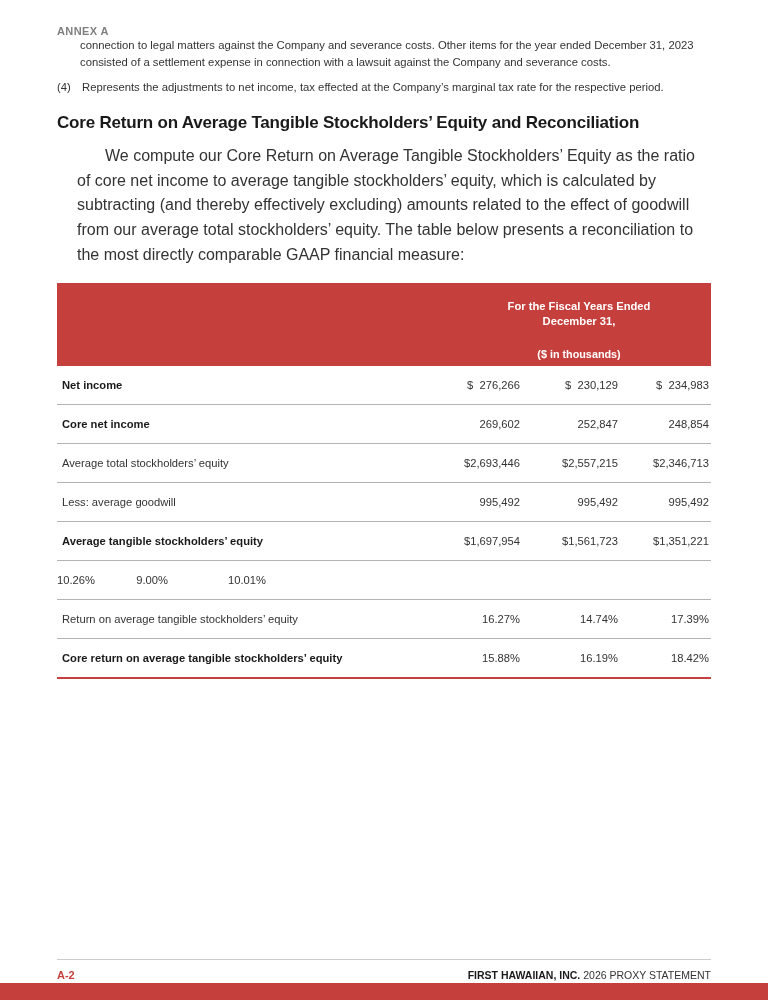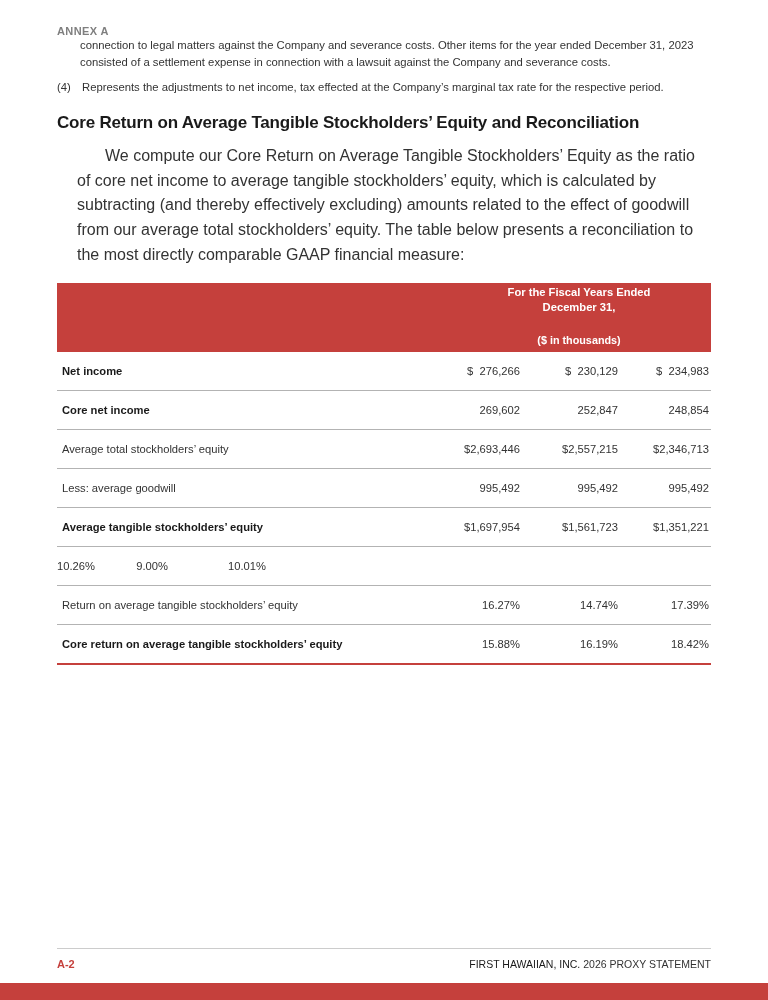--- a/index.html
+++ b/index.html
@@ -43,21 +43,21 @@
   }
 
   
   .fin-table { width: 654px; margin-top: 15px; font-size: 11.2px; }
 
   .thead { background: #c5403c; color: #ffffff; font-weight: bold; }
   .thead-title-row { display: flex; }
   .thead-title-spacer { width: 390px; }
   .thead-title {
     width: 264px; text-align: center;
-    padding: 2px 0 3px 0; line-height: 1.35; font-size: 11.2px;
+    padding: 16px 0 3px 0; line-height: 1.35; font-size: 11.2px;
   }
   .years-row { display: flex; }
   .years-spacer { width: 390px; }
   .years-cells { display: flex; background: rgba(255,255,255,0.13); }
   .year-cell { text-align: center; padding: 3px 0 2px 0; font-size: 11.2px; }
   .year-cell.c1 { width: 81px; }
   .year-cell.c2 { width: 98px; }
   .year-cell.c3 { width: 85px; }
   .units-row { display: flex; }
   .units-spacer { width: 390px; }
@@ -74,28 +74,28 @@
   .trow.last { border-bottom: 2px solid #c5403c; }
   .cell.label { width: 390px; padding-left: 5px; color: #333; }
   .trow.bold .cell.label { font-weight: bold; color: #1a1a1a; }
   .cell.num { text-align: right; white-space: pre; color: #333; }
   .cell.num:nth-child(2) { width: 81px; padding-right: 8px; }
   .cell.num:nth-child(3) { width: 98px; padding-right: 8px; }
   .cell.num:nth-child(4) { width: 85px; padding-right: 2px; }
 
   
   .page-footer {
-    position: absolute; left: 57px; right: 57px; bottom: 30px;
+    position: absolute; left: 57px; right: 57px; bottom: 19px;
     border-top: 1px solid #cccccc;
     padding-top: 9px;
     display: flex; justify-content: space-between; align-items: baseline;
   }
   .footer-page-num { color: #c5403c; font-weight: bold; font-size: 11px; }
   .footer-right { font-size: 10.5px; color: #333; }
-  .footer-company { font-weight: normal; color: #1a1a1a; }
+  .footer-company { font-weight: bold; color: #1a1a1a; }
   .bottom-bar {
     position: absolute; left: 0; right: 0; bottom: 0; height: 17px;
     background: #c5403c;
   }
 </style>
 </head>
 <body>
 
 <div class="content">
 

